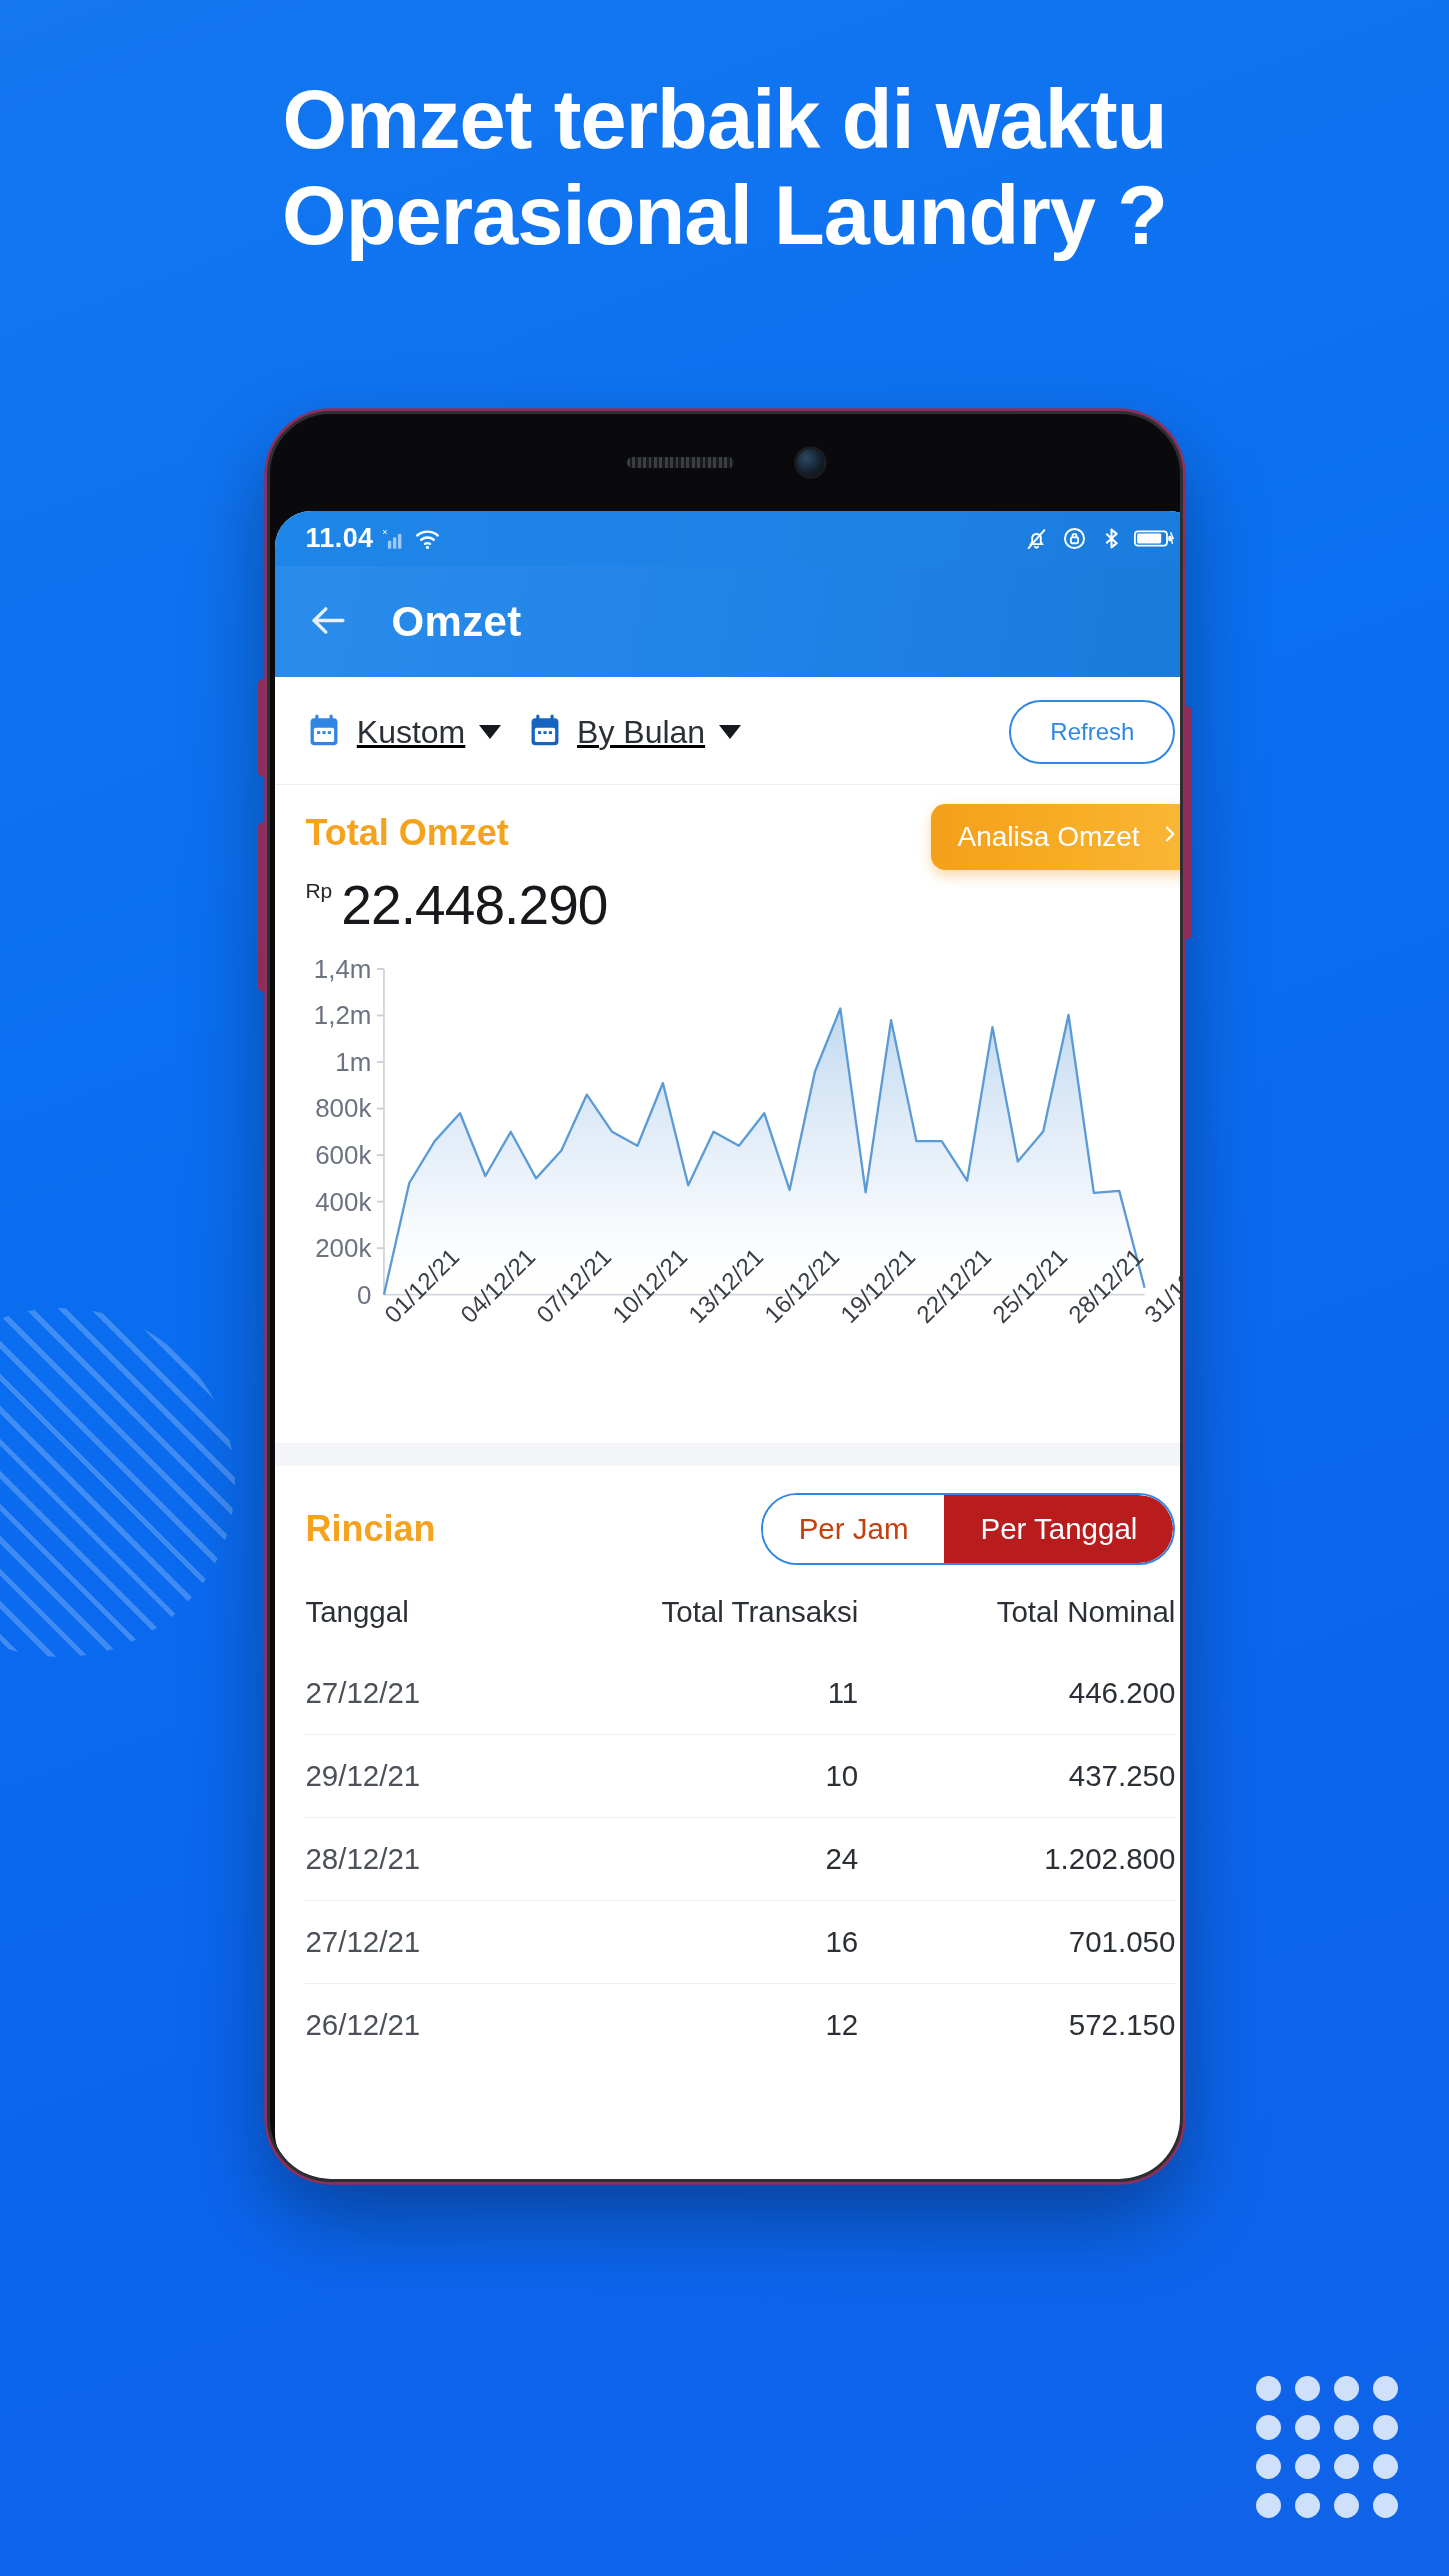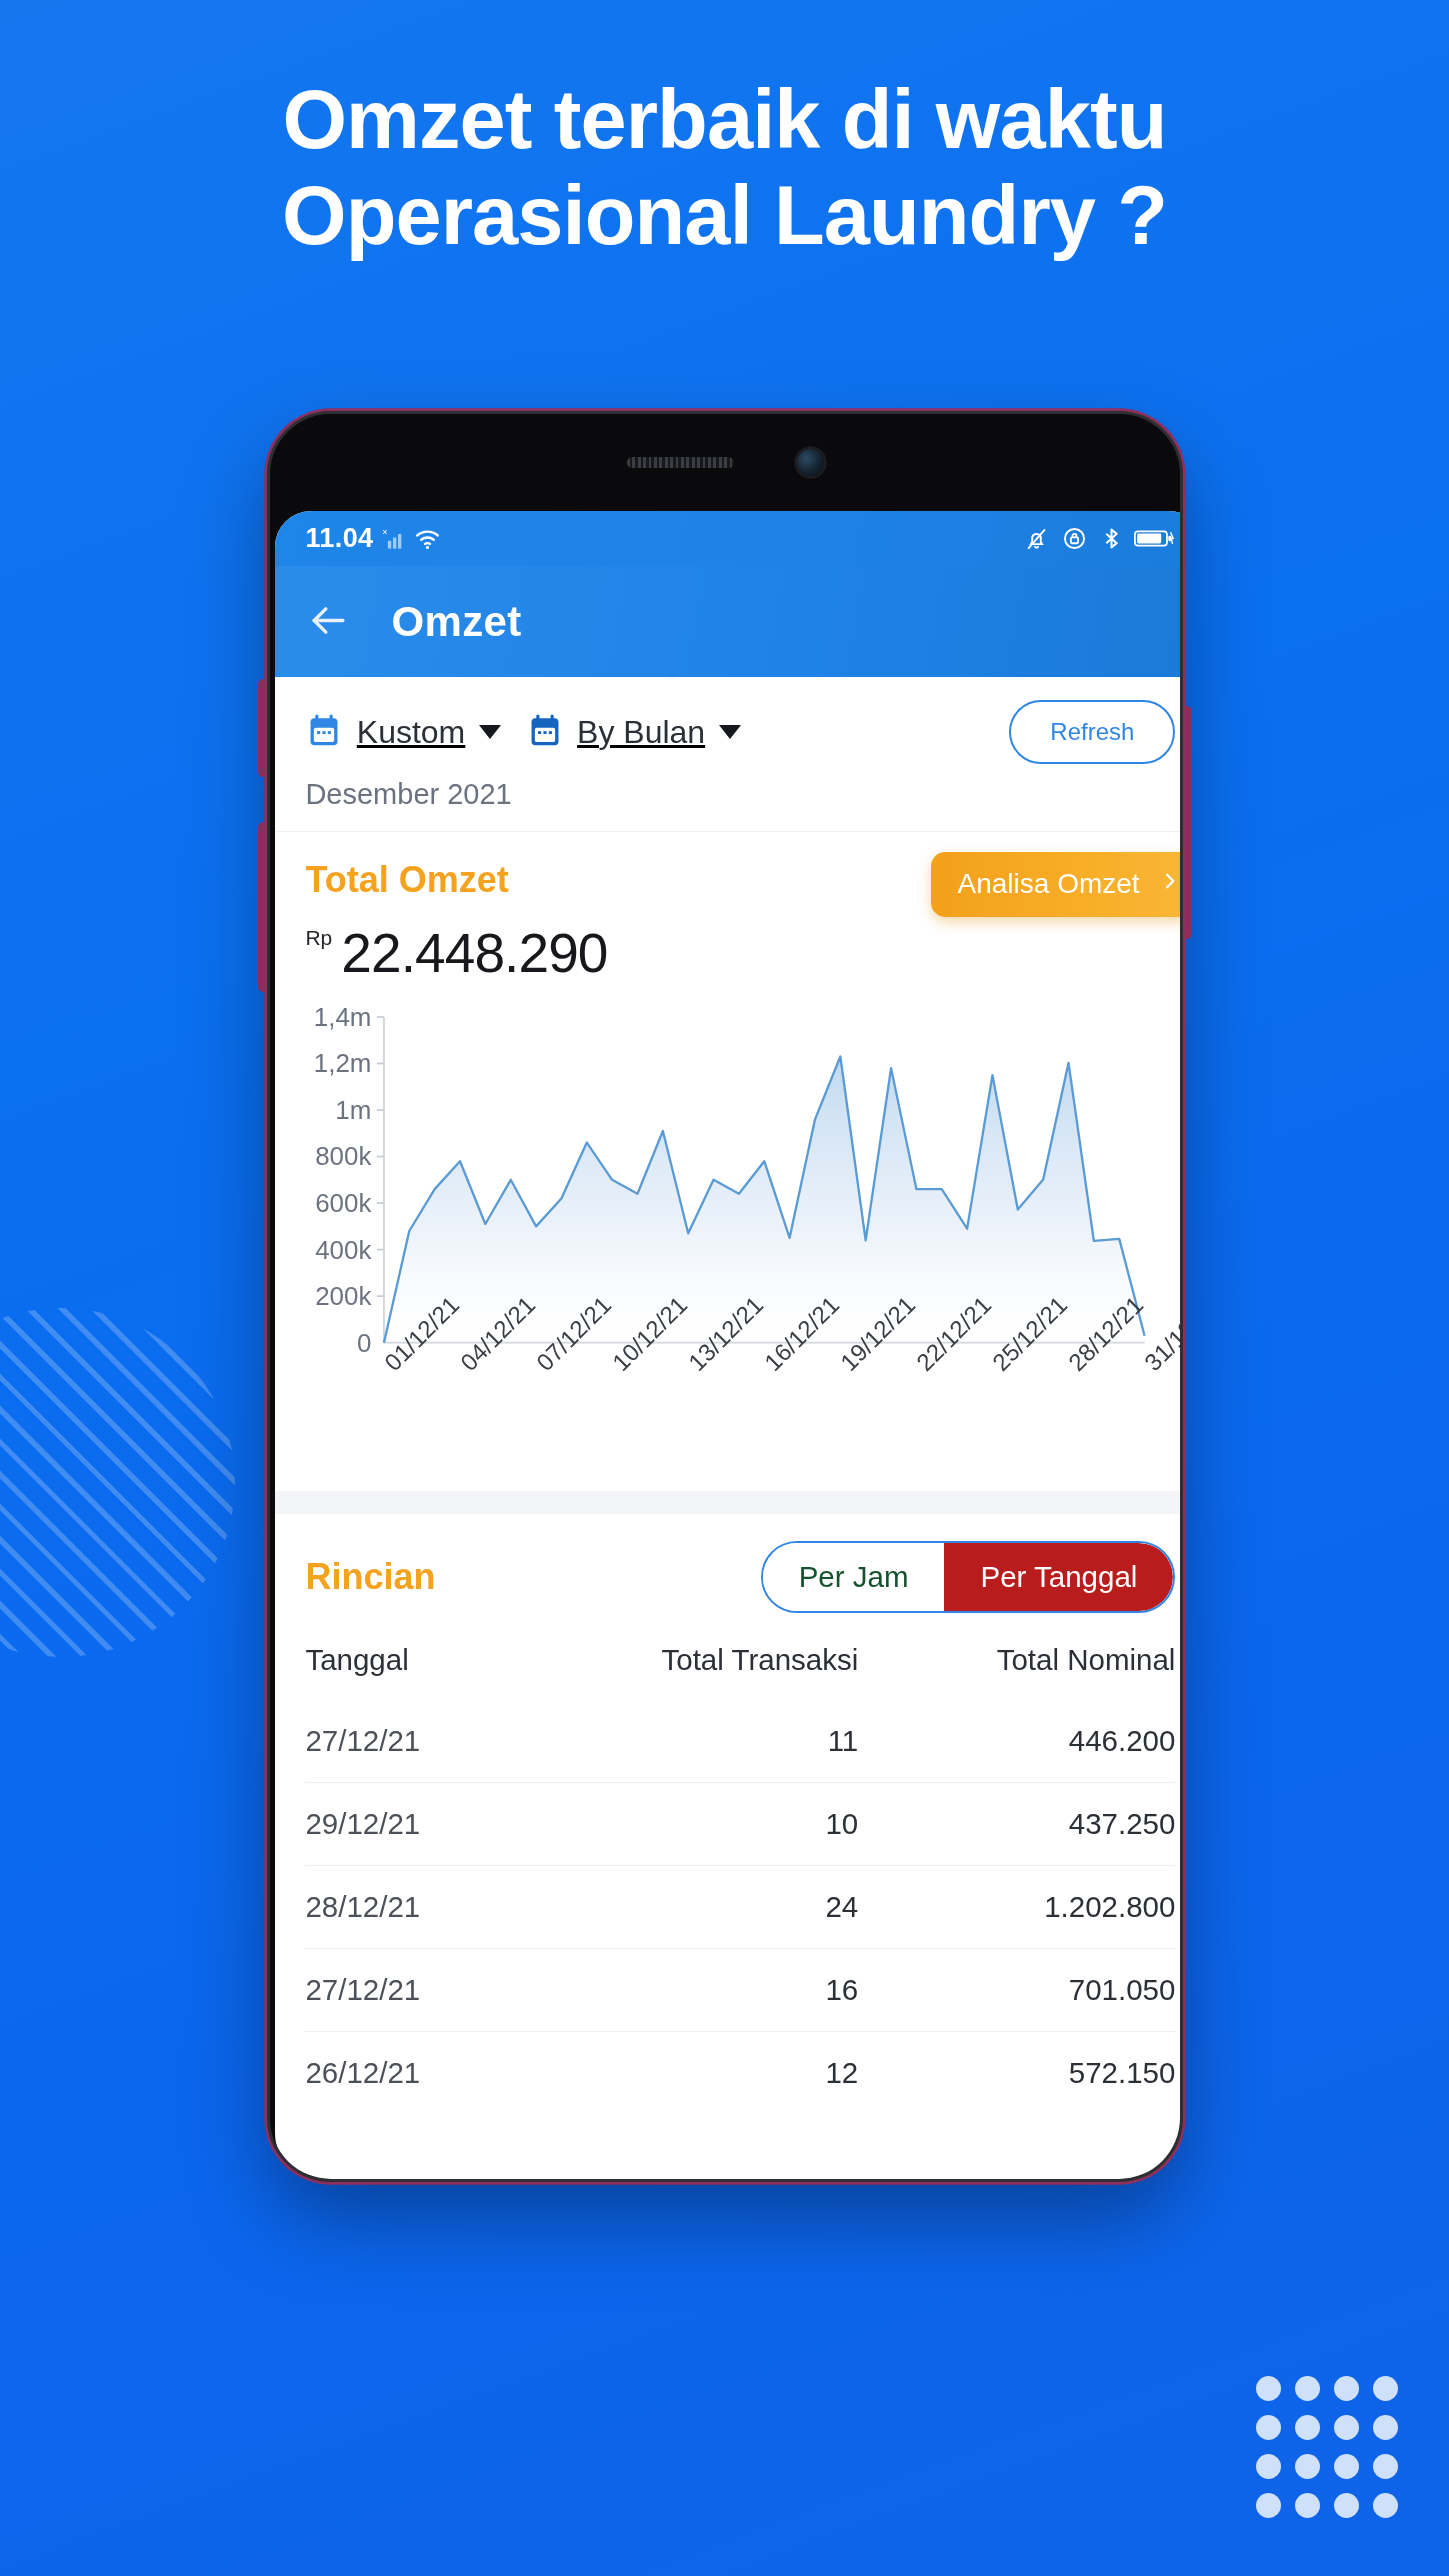--- a/index.html
+++ b/index.html
@@ -125,21 +125,21 @@
 
   
   .rincian{ padding:27px 30px 0 30px; }
   .rincian-head{ display:flex; align-items:center; }
   .rincian-title{ font-size:36px; font-weight:bold; color:#f5a21e; }
   .seg{
     margin-left:auto; display:flex; border:2.2px solid #2f86e4; border-radius:41px; overflow:hidden;
     background:#fff;
   }
   .seg button{
-    border:none; font-size:29.5px; padding:17px 36px; cursor:pointer; background:#fff; color:#14532d;
+    border:none; font-size:29.5px; padding:17px 36px; cursor:pointer; background:#fff; color:#c2410c;
     font-family:inherit;
   }
   .seg button.active{ background:#b91c1c; color:#fff; border-radius:0 39px 39px 0; }
 
   table{ width:100%; border-collapse:collapse; margin-top:30px; }
   th{ font-size:29.5px; color:#2b2f36; font-weight:normal; padding-bottom:23px; }
   th.c1{ text-align:left; }
   th.c2,th.c3{ text-align:right; }
   td{ font-size:29.5px; color:#2b2f36; padding:24px 0; border-top:1.8px solid #eceff3; }
   td.c1{ text-align:left; color:#4b5059; }
@@ -278,21 +278,20 @@
                 <rect x="11" y="12.1" width="2" height="1.8" fill="#1565c0"></rect>
                 <rect x="14.4" y="12.1" width="2" height="1.8" fill="#1565c0"></rect>
               </svg>
             </span>
             <span class="lbl">By Bulan</span>
             <span class="caret"></span>
           </div>
 
           <button class="refresh-btn">Refresh</button>
         </div>
-        <div class="month-label">Desember 2021</div>
       </div>
 
       <div class="omzet">
         <div class="omzet-head">
           <span class="omzet-title">Total Omzet</span>
         </div>
         <button class="analisa-btn">
           <span>Analisa Omzet</span>
           <span>
             <svg width="21.5" height="30" viewBox="0 0 24 24" fill="none" stroke="#ffffff" stroke-width="2.6" stroke-linecap="round" stroke-linejoin="round">

